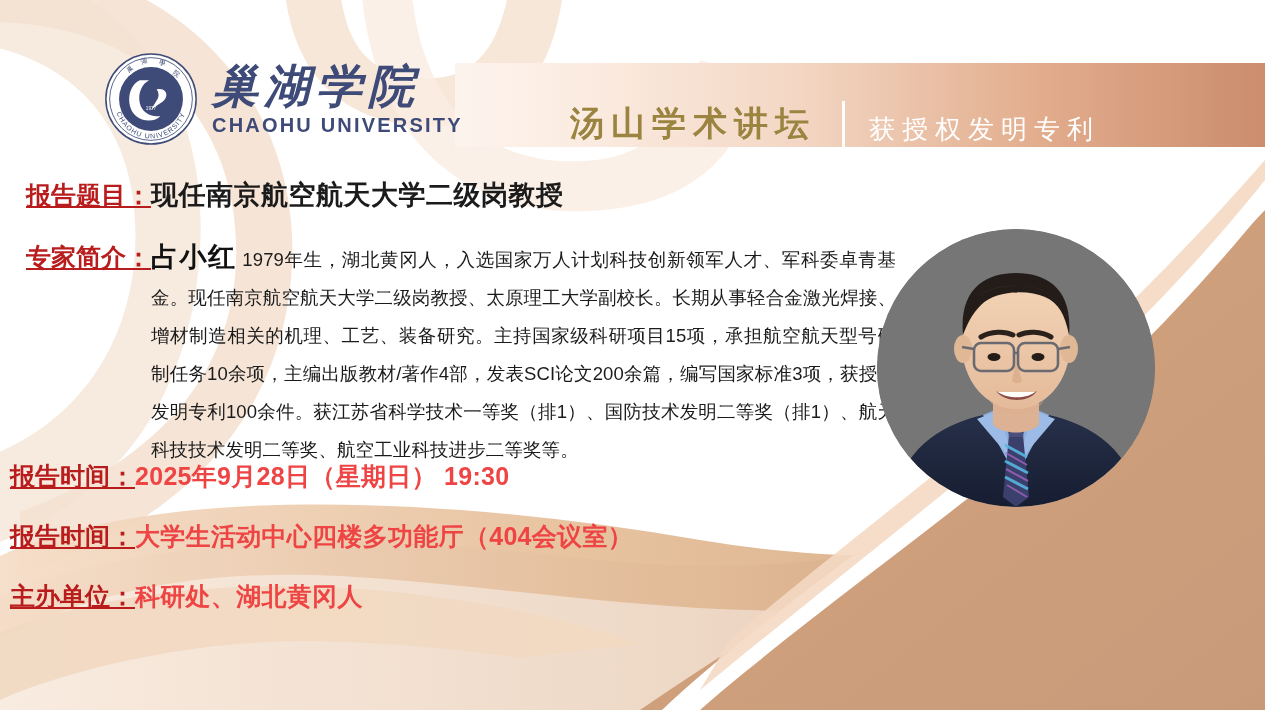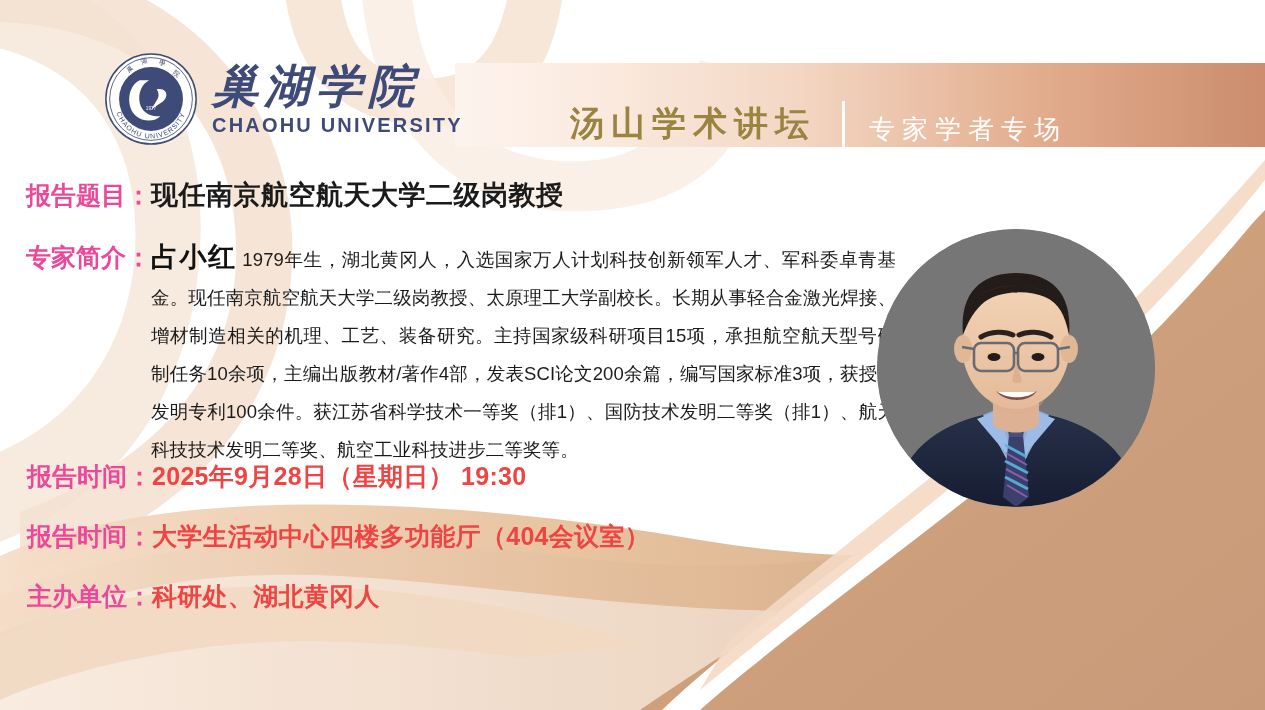--- a/index.html
+++ b/index.html
@@ -97,23 +97,24 @@
   .content{
     position:absolute;
     left:0; top:160px;
     width:1265px;
   }
   .row{
     display:flex;
     align-items:flex-start;
   }
   .label{
-    color:#ec4899;
+    color:#b91c1c;
     font-weight:bold;
     white-space:nowrap;
+    text-decoration:underline;
   }
 
   
   .title-row{
     position:absolute;
     left:26px; top:18px;
     width:880px;
   }
   .title-row .label{ font-size:25px; line-height:34px;}
   .title-row .value{
@@ -142,21 +143,21 @@
   .bio-name{
     font-size:27px;
     font-weight:bold;
     color:#111;
     letter-spacing:1px;
   }
 
   
   .info-row{
     position:absolute;
-    left:27px;
+    left:10px;
   }
   .info-row .label{ font-size:25px; line-height:36px;}
   .info-row .value{
     font-size:25px;
     font-weight:bold;
     color:#ef4444;
     line-height:36px;
     letter-spacing:.3px;
   }
   #row-time{ top:298px; }
@@ -235,21 +236,21 @@
 
       <rect x="455" y="63" width="810" height="84" fill="none"></rect>
     </svg>
   </div>
 
   <div class="header">
 
     <div class="banner">
       <span class="banner-main">汤山学术讲坛</span>
       <span class="banner-sep"></span>
-      <span class="banner-sub">专家学者专场</span>
+      <span class="banner-sub">获授权发明专利</span>
     </div>
 
     <div class="logo-block">
 
       <div class="seal">
         <svg width="94" height="94" viewBox="0 0 100 100" xmlns="http://www.w3.org/2000/svg">
           <circle cx="50" cy="50" r="48" fill="#ffffff" stroke="#3e4a77" stroke-width="1.6"></circle>
           <circle cx="50" cy="50" r="44" fill="#ffffff" stroke="#3e4a77" stroke-width="0.9"></circle>
           <circle cx="50" cy="50" r="34" fill="#3e4a77"></circle>
 

